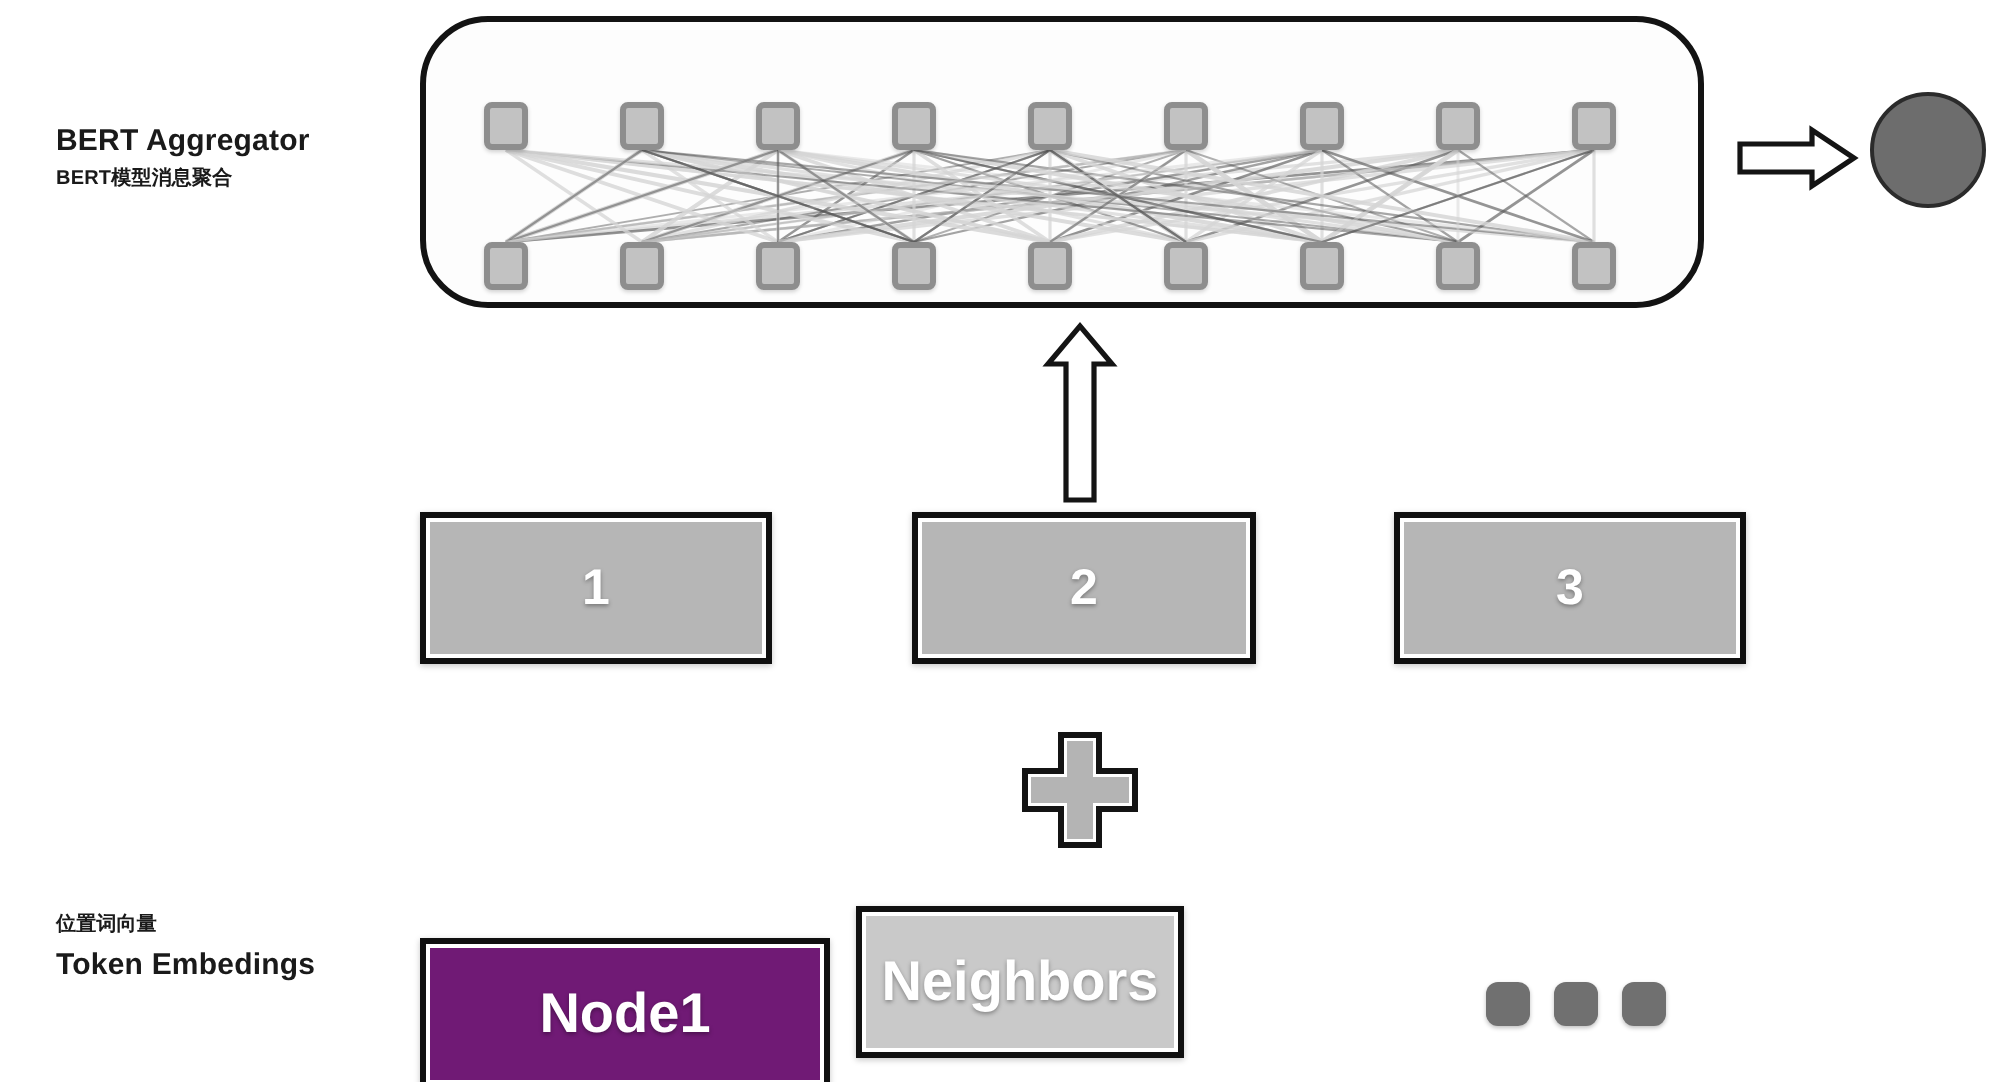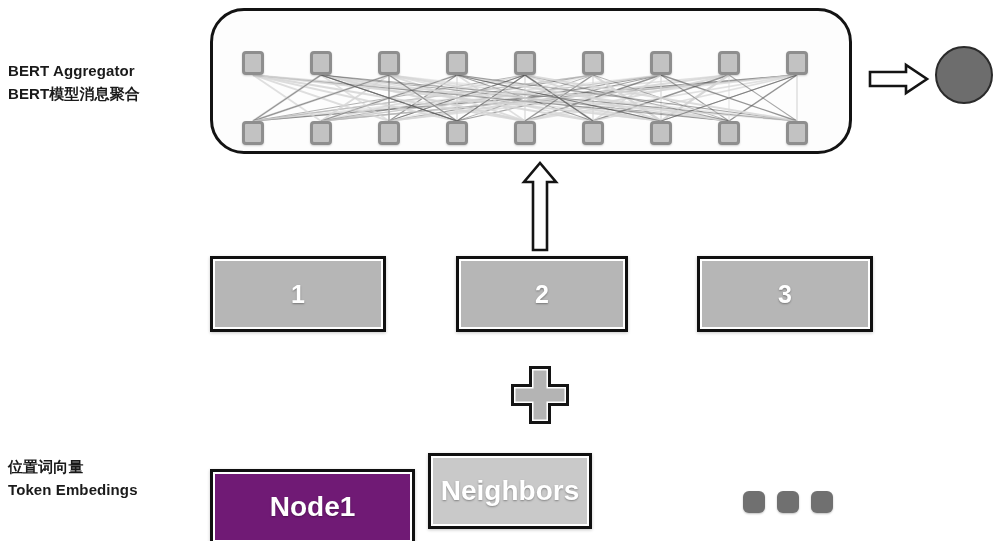--- a/index.html
+++ b/index.html
@@ -19,23 +19,24 @@
   }
 
   
   .row-label {
     position: absolute;
     color: #1a1a1a;
     font-weight: 700;
     line-height: 1.55;
     letter-spacing: .1px;
     white-space: nowrap;
+    margin-left: 20px;
   }
   .row-label .ln { display: block; }
-  .row-label .cn { font-size: 15px; }
+  .row-label .cn { font-size: 10px; }
   .row-label .en { font-size: 15px; }
 
   #label-bert   { left: 8px;  top: 59px; }
   #label-pos    { left: 8px;  top: 266px; }
   #label-token  { left: 8px;  top: 455px; }
 
   
   #bert-box {
     position: absolute;
     left: 210px;

